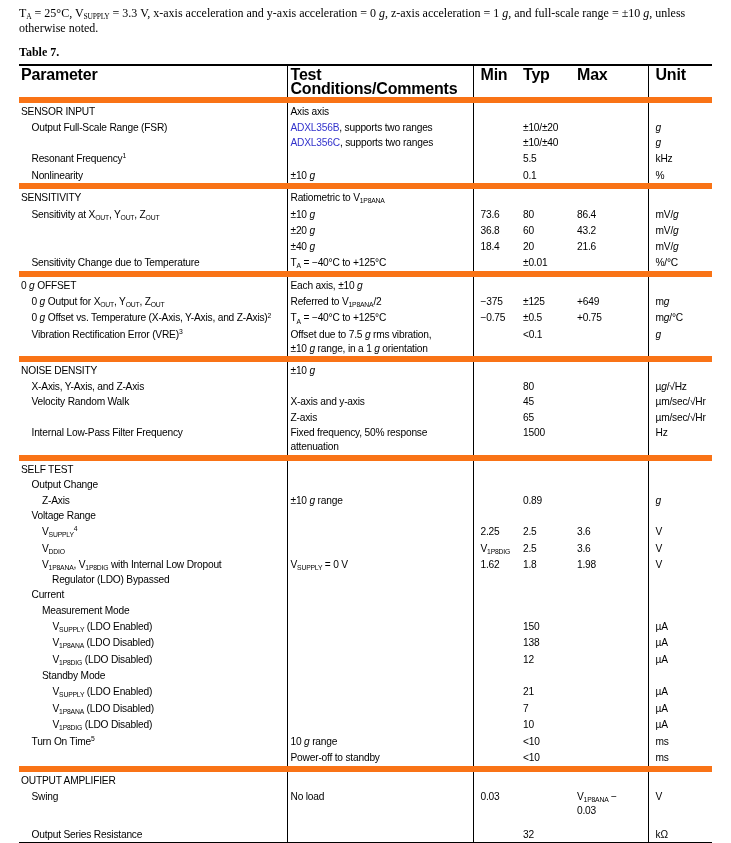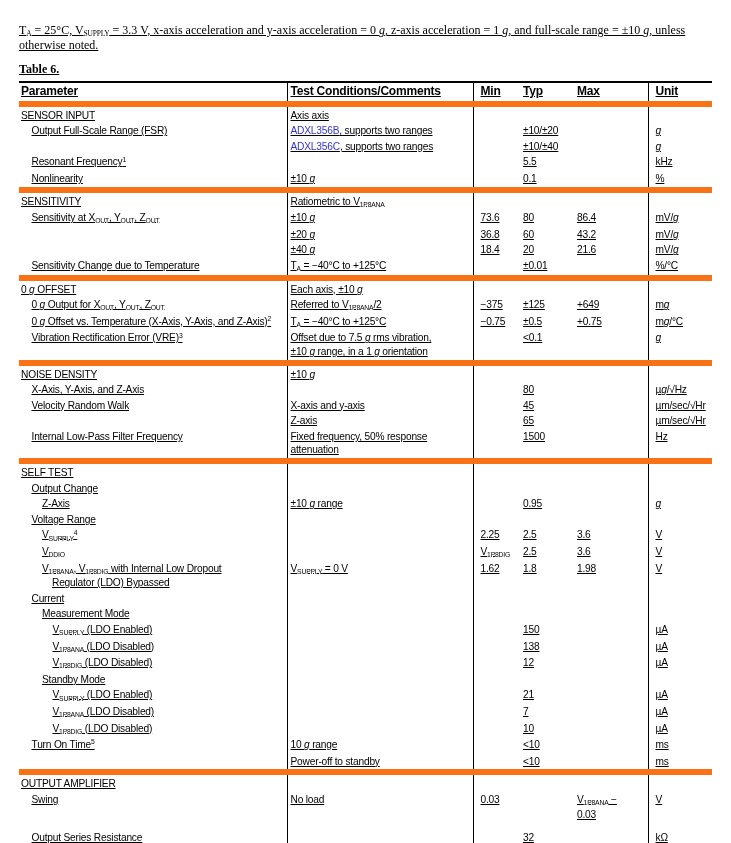--- a/index.html
+++ b/index.html
@@ -1,21 +1,21 @@
 <!DOCTYPE html>
 <html style="--link-color: #3333cc;"><head>
 <meta charset="utf-8">
 <style>
   html,body { margin:0; padding:0; background:#fff; }
   body {
     width:731px; height:843px; overflow:hidden;
     color:#000;
     font-family:"Liberation Sans", sans-serif;
   }
-  .page { box-sizing:border-box; width:606px; height:843px; padding:22px 12px 0 19px;text-decoration:underline; }
+  .page { box-sizing:border-box; width:606px; height:843px; padding:5px 12px 0 19px; }
 
   .intro {
     margin:2px 0 0 0;
     width:702px;
     font:12px/13.5px "Liberation Serif", serif;
   }
   .caption {
     margin:10px 0 4px 0;
     font:bold 12px "Liberation Serif", serif;
   }
@@ -33,21 +33,21 @@
   }
   th, td {
     vertical-align:top;
     text-align:left;
     font-weight:normal;
     padding:1px 2px 1px 3px;
     overflow:hidden;
   }
   thead th {
     font-weight:bold;
-    font-size:12px;
+    font-size:16px;
     border-bottom:1px solid #000;
     padding-top:2px; padding-bottom:2px;
   }
   .col-param  { border-right:1px solid #000; }
   .col-cond   { border-right:1px solid #000; }
   .col-max    { border-right:1px solid #000; }
   th.col-param { padding-left:2px; }
   .col-min, .col-typ, .col-max, .col-unit { padding-left:7px; }
   tr.section-start td { border-top:6px solid #f97316; padding-top:2px; }
   tr.pad-bottom td { padding-bottom:9px; }
@@ -57,21 +57,21 @@
   .intro sub { font-size:7.5px; }
   .doclink { color:var(--link-color,#3333cc); cursor:pointer; }
 </style>
 </head>
 <body>
 
 <div class="page">
 
   <p class="intro">T<sub>A</sub> = 25°C, V<sub>SUPPLY</sub> = 3.3 V, x-axis acceleration and y-axis acceleration = 0 <i>g</i>, z-axis acceleration = 1 <i>g</i>, and full-scale range = ±10 <i>g</i>, unless<br>otherwise noted.</p>
 
-  <p class="caption">Table 6.</p>
+  <p class="caption">Table 7.</p>
 
   <table class="spec">
     <colgroup>
       <col style="width:268px">
       <col style="width:186px">
       <col style="width:43px">
       <col style="width:54px">
       <col style="width:78px">
       <col style="width:64px">
     </colgroup>
@@ -251,21 +251,21 @@
           <td class="col-cond"></td>
           <td class="col-min"></td>
           <td class="col-typ"></td>
           <td class="col-max"></td>
           <td class="col-unit"></td>
         </tr>
         <tr>
           <td class="col-param" style="padding-left: 33px; text-indent: -10px;">Z-Axis</td>
           <td class="col-cond">±10 <i>g</i> range</td>
           <td class="col-min"></td>
-          <td class="col-typ">0.95</td>
+          <td class="col-typ">0.89</td>
           <td class="col-max"></td>
           <td class="col-unit"><i>g</i></td>
         </tr>
         <tr>
           <td class="col-param" style="padding-left: 22.5px; text-indent: -10px;">Voltage Range</td>
           <td class="col-cond"></td>
           <td class="col-min"></td>
           <td class="col-typ"></td>
           <td class="col-max"></td>
           <td class="col-unit"></td>

